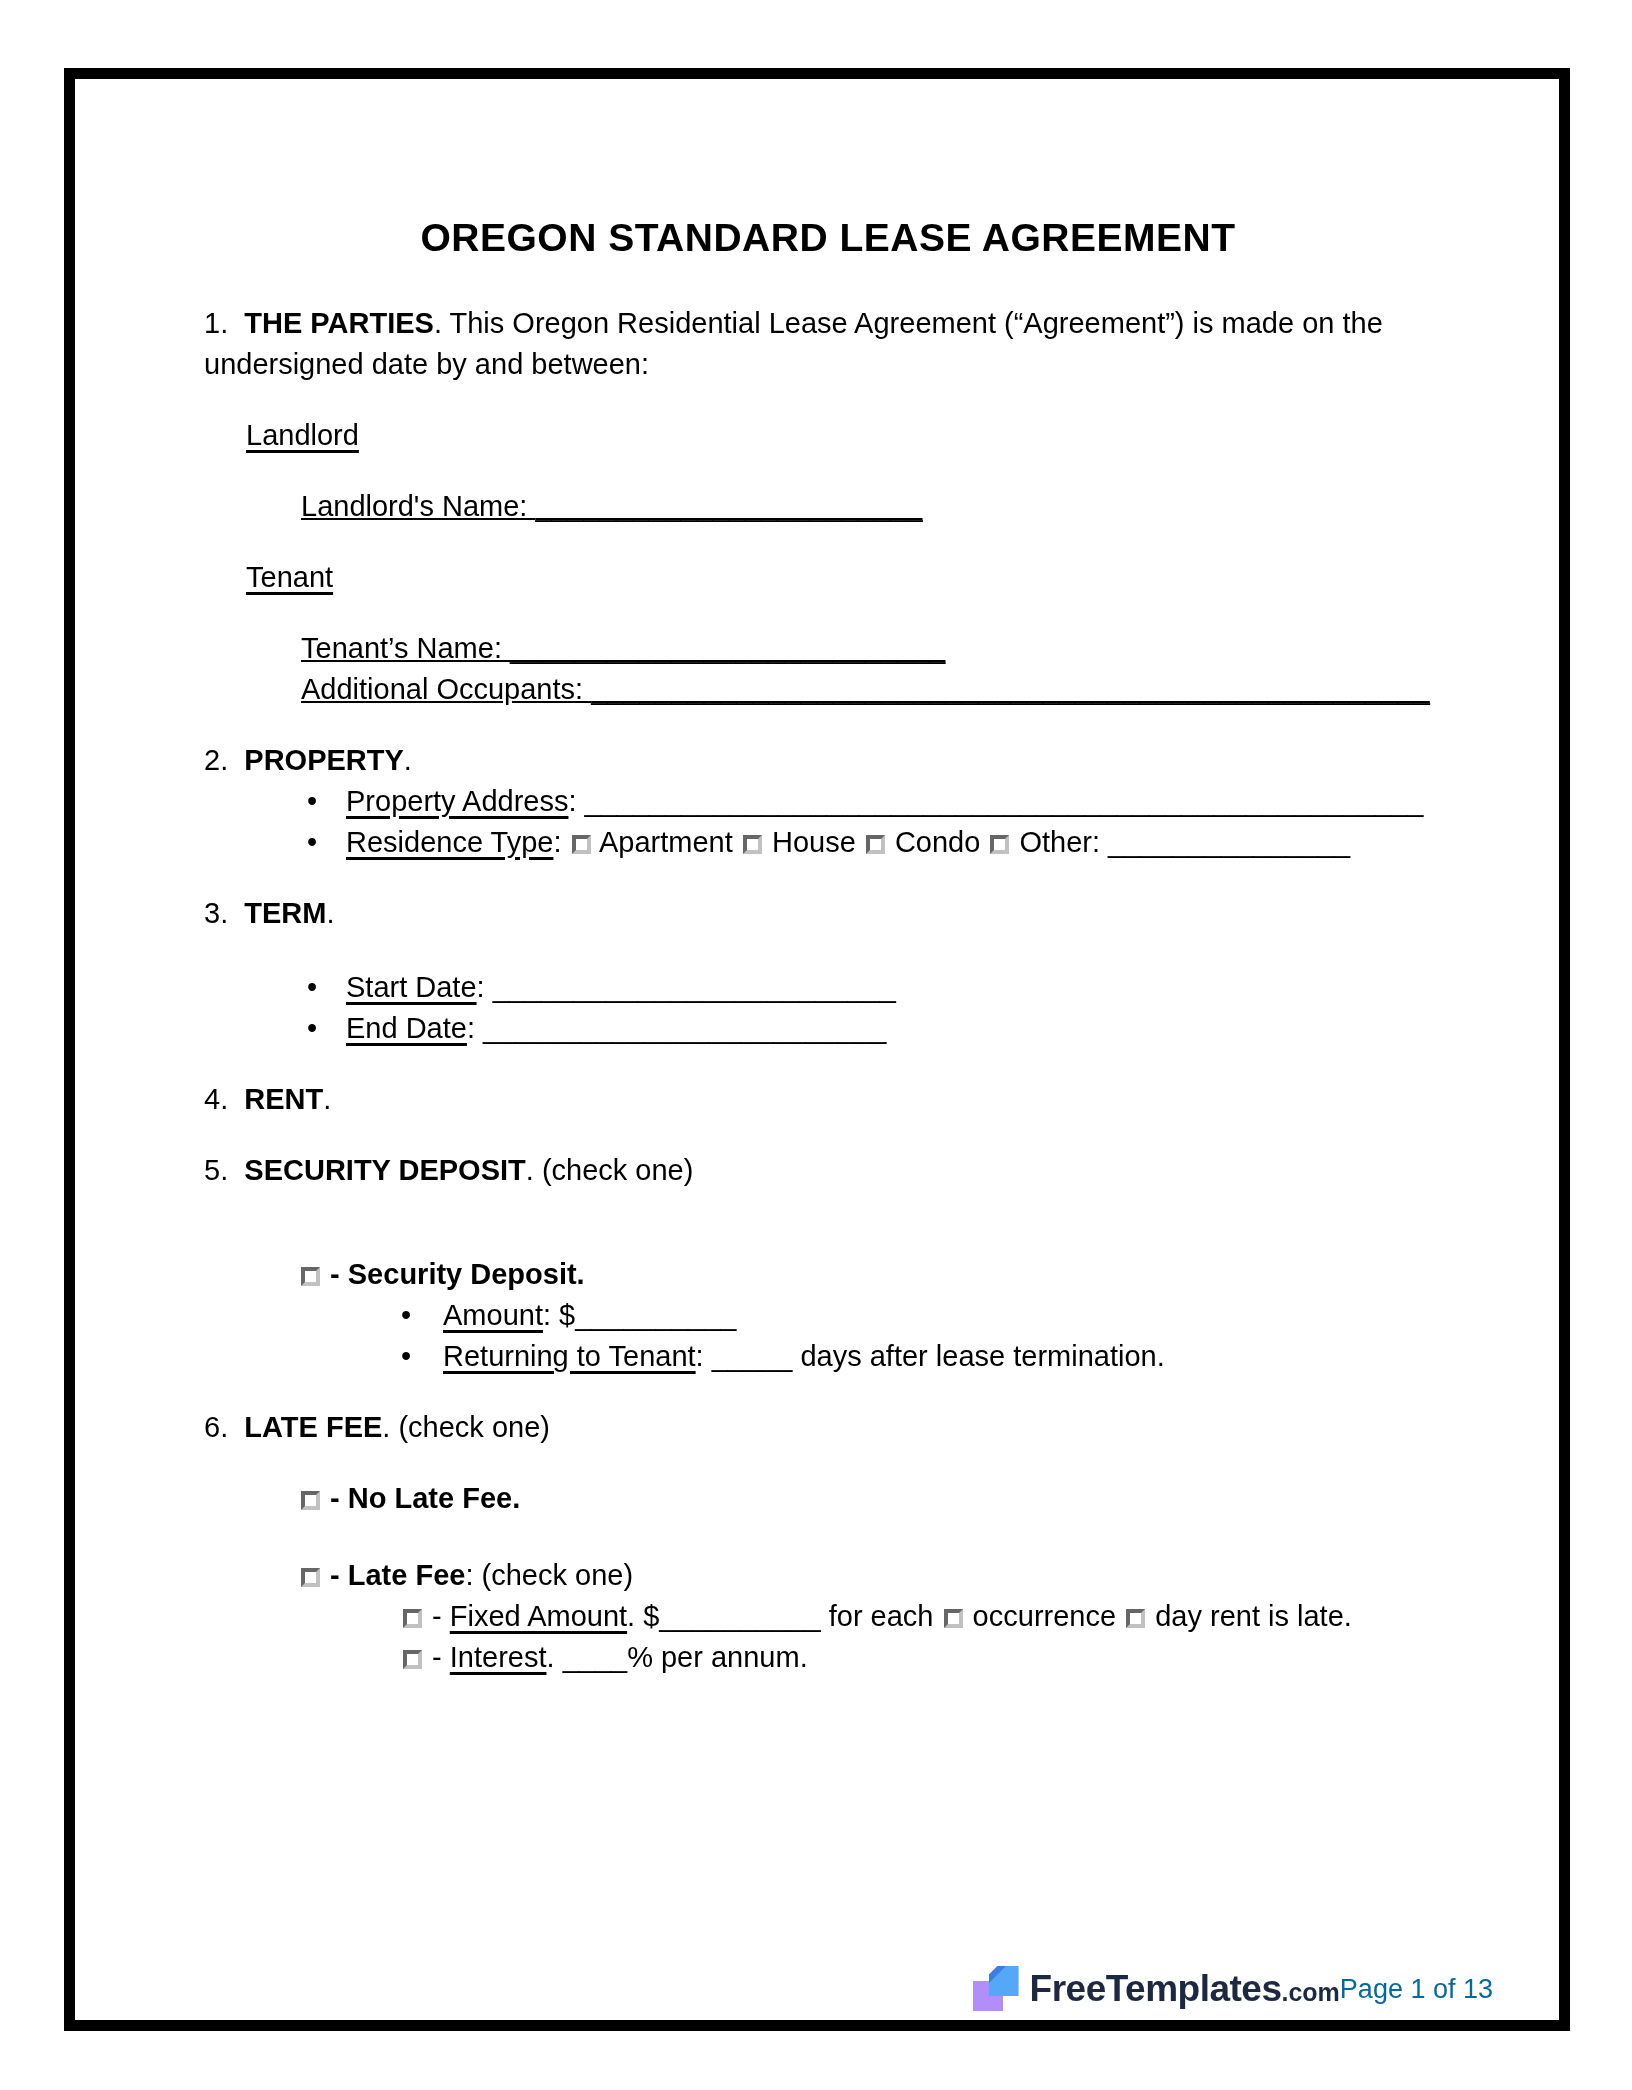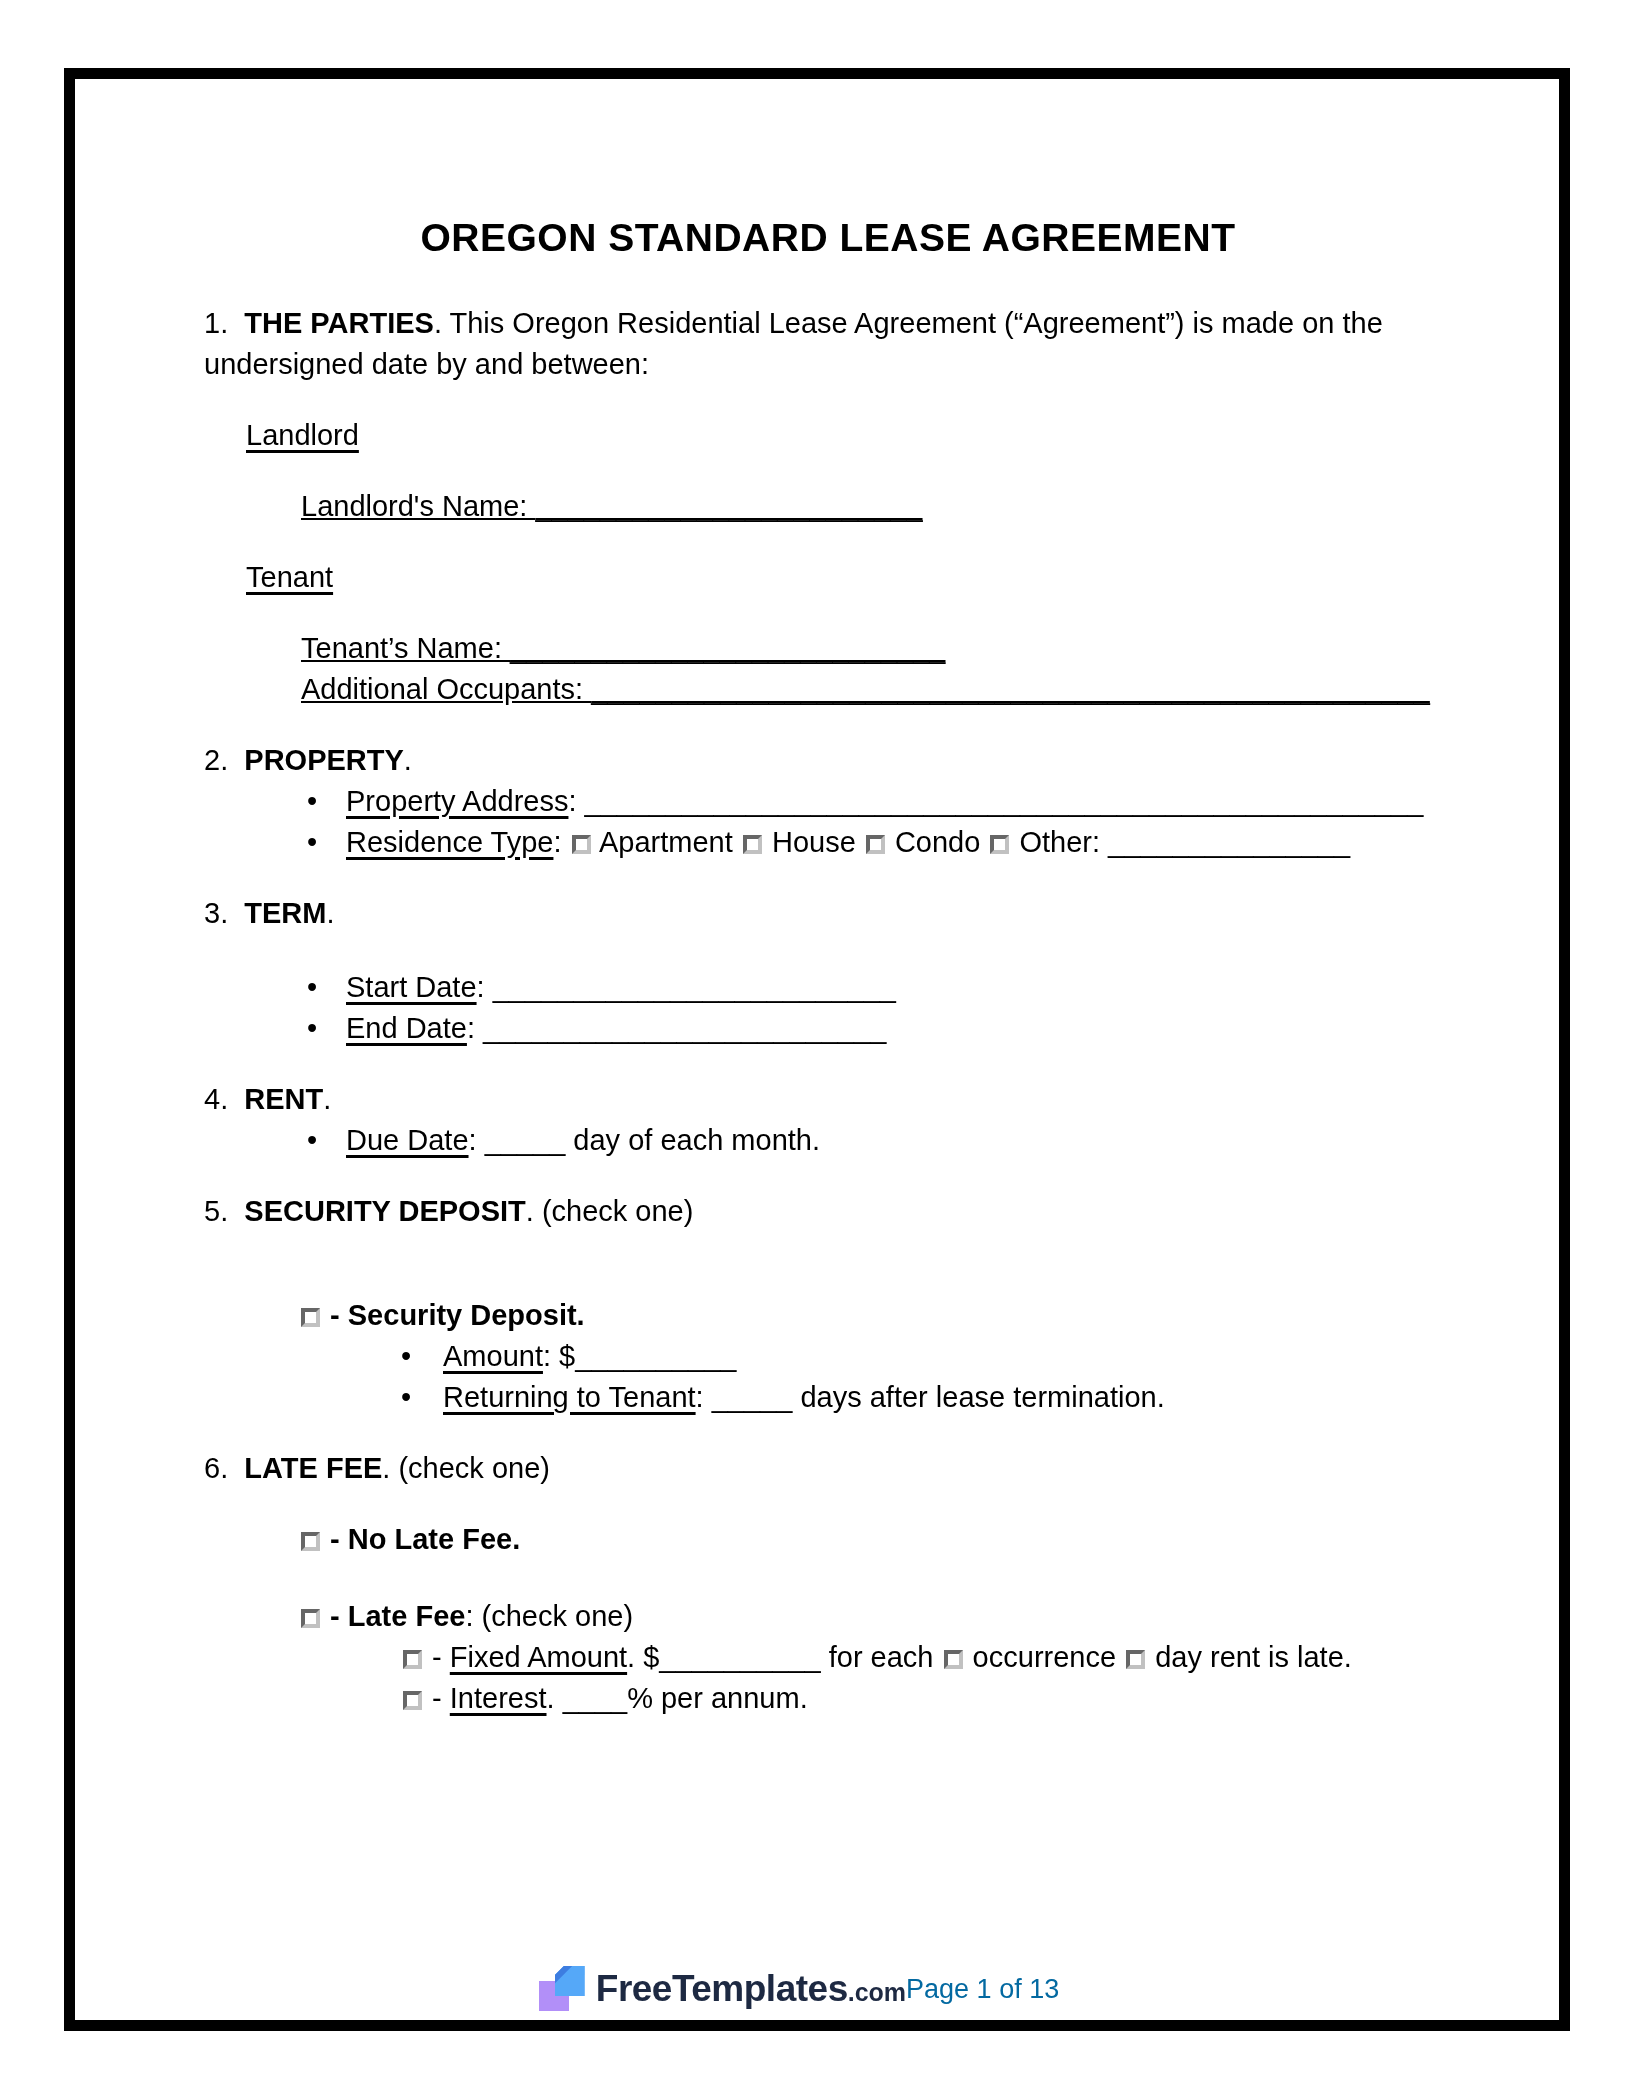--- a/index.html
+++ b/index.html
@@ -35,21 +35,21 @@
   .b2::before{content:"•";position:absolute;left:197px;top:0;}
   .c1{padding-left:95px;}
   .c2{padding-left:197px;}
   .cb{
     display:inline-block;width:11px;height:11px;background:#fff;
     border:4px solid;border-color:#666 #c1c1c1 #c1c1c1 #666;
     vertical-align:-2px;margin:0 2px;
   }
   .footer{
     position:absolute;left:30px;right:66px;bottom:6px;height:50px;
-    display:flex;align-items:center;justify-content:center;
+    display:flex;align-items:center;justify-content:flex-end;
   }
   .brand{display:flex;align-items:center;}
   .logo-icon{position:relative;display:inline-block;width:46px;height:46px;margin-right:11px;}
   .lg-purple{position:absolute;left:0;top:15px;width:30px;height:30px;background:#b28ff8;}
   .lg-blue{
     position:absolute;left:16px;top:0;width:30px;height:30px;background:#55a8f8;
     clip-path:polygon(30% 0,100% 0,100% 100%,0 100%,0 30%);
   }
   .lg-fold{
     position:absolute;left:16px;top:0;width:30px;height:30px;background:#3d7de0;
@@ -86,21 +86,20 @@
         <div class="line"><span>2.</span><span>  </span><span class="bold">PROPERTY</span><span>.</span></div>
         <div class="line b1"><span class="ul">Property Address</span><span>: </span><span class="blank">____________________________________________________</span></div>
         <div class="line b1"><span class="ul">Residence Type</span><span>: </span><span class="cb"></span><span> Apartment </span><span class="cb"></span><span> House </span><span class="cb"></span><span> Condo </span><span class="cb"></span><span> Other: </span><span class="blank">_______________</span></div>
         <div class="spacer sz-m"></div>
         <div class="line"><span>3.</span><span>  </span><span class="bold">TERM</span><span>.</span></div>
         <div class="spacer sz-l"></div>
         <div class="line b1"><span class="ul">Start Date</span><span>: </span><span class="blank">_________________________</span></div>
         <div class="line b1"><span class="ul">End Date</span><span>: </span><span class="blank">_________________________</span></div>
         <div class="spacer sz-m"></div>
         <div class="line"><span>4.</span><span>  </span><span class="bold">RENT</span><span>.</span></div>
-        <div class="line b1"><span class="ul">Due Date</span><span>: </span><span class="blank">_____</span><span> day of each month.</span></div>
         <div class="spacer sz-m"></div>
         <div class="line"><span>5.</span><span>  </span><span class="bold">SECURITY DEPOSIT</span><span>. (check one)</span></div>
         <div class="spacer sz-m"></div>
         <div class="spacer sz-l"></div>
         <div class="line c1"><span class="cb"></span><span class="bold"> - </span><span class="bold">Security Deposit.</span></div>
         <div class="line b2"><span class="ul">Amount</span><span>: $</span><span class="blank">__________</span></div>
         <div class="line b2"><span class="ul">Returning to Tenant</span><span>: </span><span class="blank">_____</span><span> days after lease termination.</span></div>
         <div class="spacer sz-m"></div>
         <div class="line"><span>6.</span><span>  </span><span class="bold">LATE FEE</span><span>. (check one)</span></div>
         <div class="spacer sz-m"></div>

